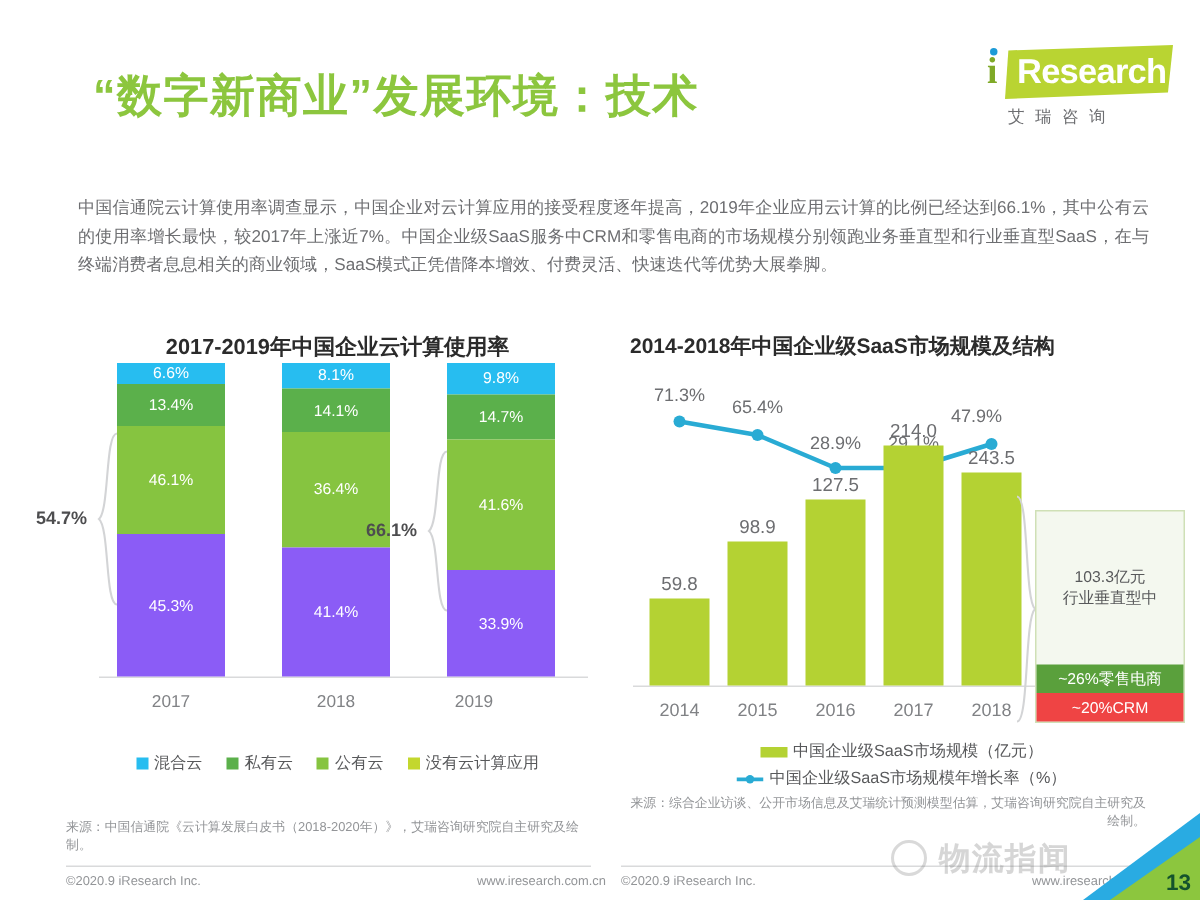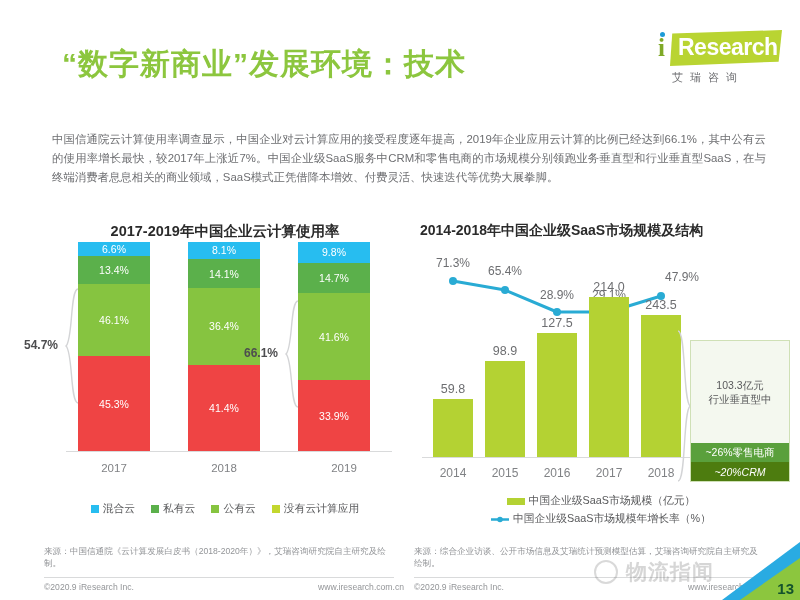--- a/index.html
+++ b/index.html
@@ -78,28 +78,28 @@
   .stack.s0{left:38px;}
   .stack.s1{left:148px;}
   .stack.s2{left:258px;}
   .seg{
     display:flex;align-items:center;justify-content:center;
     font-size:10.5px;color:#ffffff;
   }
   .seg.c-mix{background:#27bdf0;}
   .seg.c-priv{background:#5bb04b;}
   .seg.c-pub{background:#86c440;}
-  .seg.c-none{background:#ef4444;}
+  .seg.c-none{background:#8b5cf6;}
   .xcat{
     position:absolute;bottom:4px;width:72px;text-align:center;
     font-size:11.5px;color:#808285;
   }
   .xcat.s0{left:38px;}
   .xcat.s1{left:148px;}
-  .xcat.s2{left:268px;margin-top:16px;}
+  .xcat.s2{left:240px;margin-top:16px;}
 
   .brace{position:absolute;width:16px;}
   .brace svg{display:block;}
   .ann{
     position:absolute;font-size:12px;font-weight:bold;color:#4d4d4f;
     white-space:nowrap;
   }
 
   .legend{
     position:absolute;left:0;width:100%;
@@ -135,28 +135,28 @@
   }
   .co-block{
     flex:1;display:flex;flex-direction:column;align-items:center;justify-content:center;
     font-size:10.5px;color:#58595b;line-height:14px;
   }
   .co-band{
     height:19px;display:flex;align-items:center;justify-content:center;
     font-size:10.5px;color:#ffffff;
   }
   .co-band.dark{background:#5aa03c;}
-  .co-band.light{background:#4d7c0f;font-style:italic;}
+  .co-band.light{background:#ef4444;}
 
   
   .src{
     position:absolute;font-size:8.6px;line-height:12px;color:#939598;width:350px;
   }
   .src.left{left:44px;top:545px;}
-  .src.right{left:414px;top:545px;}
+  .src.right{left:414px;top:529px;text-align:right;}
   .hr{position:absolute;height:1px;background:#d9dadb;top:577px;}
   .hr.left{left:44px;width:350px;}
   .hr.right{left:414px;width:350px;}
   .copy{position:absolute;top:582px;font-size:8.6px;color:#939598;}
   .copy.l1{left:44px;}
   .copy.l2{left:414px;}
   .url{position:absolute;top:582px;font-size:8.6px;color:#939598;}
   .url.u1{left:318px;}
   .url.u2{left:688px;}
 
@@ -277,21 +277,21 @@
         <circle cx="93" cy="46" r="4" fill="#29abd4"></circle>
         <circle cx="145" cy="68" r="4" fill="#29abd4"></circle>
         <circle cx="197" cy="68" r="4" fill="#29abd4"></circle>
         <circle cx="249" cy="52" r="4" fill="#29abd4"></circle>
       </svg>
 
       <div class="lineval" style="left:11px;top:12px;">71.3%</div>
       <div class="lineval" style="left:63px;top:20px;">65.4%</div>
       <div class="lineval" style="left:115px;top:44px;">28.9%</div>
       <div class="lineval" style="left:167px;top:44px;">29.1%</div>
-      <div class="lineval" style="left:227px;top:26px;text-align:right;">47.9%</div>
+      <div class="lineval" style="left:209px;top:26px;">47.9%</div>
 
       <div class="rbar" style="left:21px;height:58px;"></div>
       <div class="rbar" style="left:73px;height:96px;"></div>
       <div class="rbar" style="left:125px;height:124px;"></div>
       <div class="rbar" style="left:177px;height:160px;"></div>
       <div class="rbar" style="left:229px;height:142px;"></div>
 
       <div class="rbarlab" style="left:12px;bottom:88px;">59.8</div>
       <div class="rbarlab" style="left:64px;bottom:126px;">98.9</div>
       <div class="rbarlab" style="left:116px;bottom:154px;">127.5</div>

